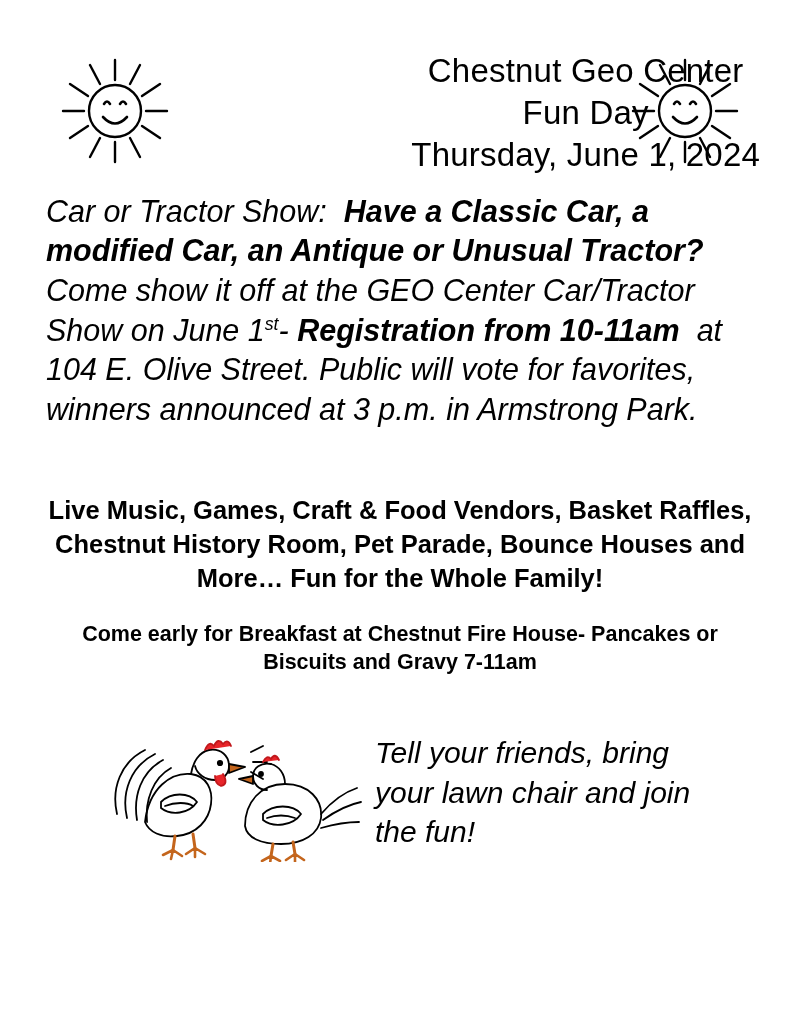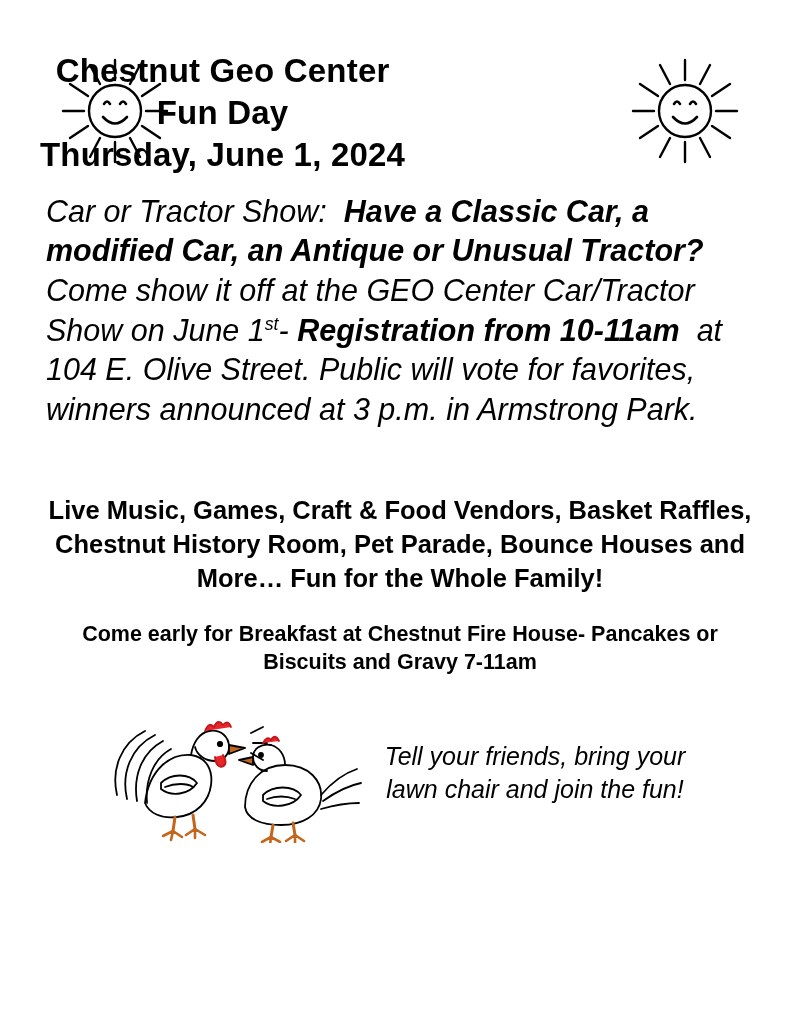--- a/index.html
+++ b/index.html
@@ -20,23 +20,22 @@
     height: 1035px;
     box-sizing: border-box;
     padding: 34px 40px 0 40px;
   }
 
   
   .header {
     position: relative;
     display: flex;
     align-items: flex-start;
-    justify-content: flex-start;
+    justify-content: flex-end;
     min-height: 140px;
-    font-weight: bold;
   }
   .sun {
     position: absolute;
     top: 22px;
     width: 110px;
     height: 110px;
   }
   .sun.left  { left: 20px; }
   .sun.right { right: 20px; }
   .title-block {
@@ -93,23 +92,23 @@
     margin-top: 26px;
     gap: 10px;
   }
   .chickens {
     width: 260px;
     height: 140px;
     flex: none;
   }
   .para-tell {
     font-style: italic;
-    font-size: 25px;
+    font-size: 30px;
     line-height: 1.32;
-    text-align: center;
+    text-align: left;
     width: 320px;
     flex: none;
   }
 </style>
 </head>
 <body>
 
 <div class="page">
 
   <div class="header">

